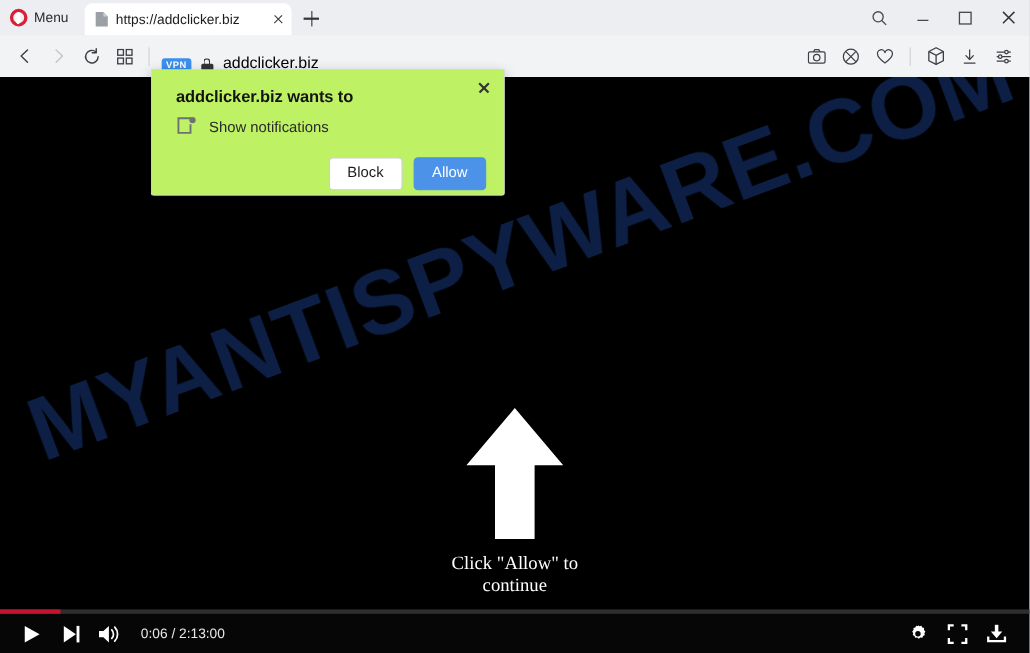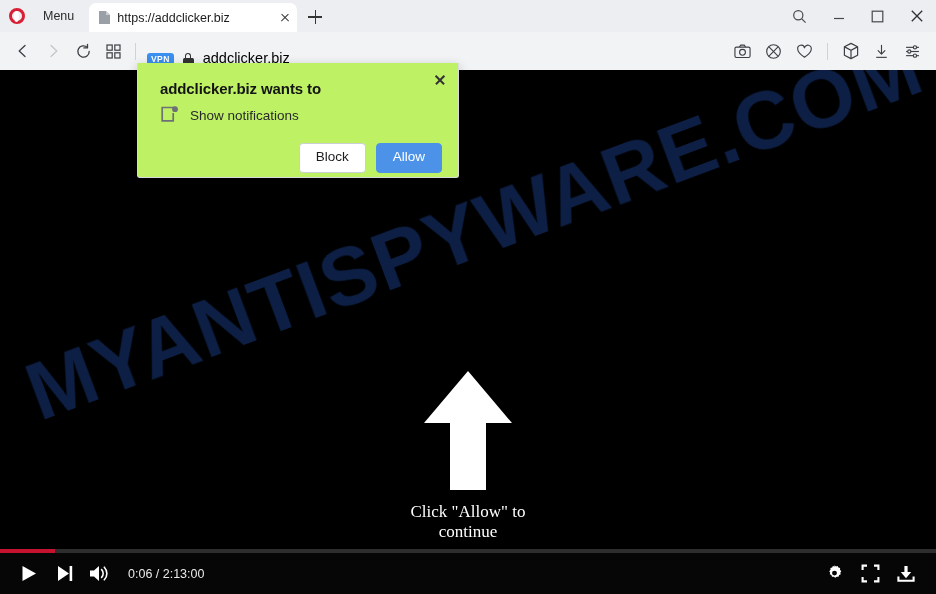--- a/index.html
+++ b/index.html
@@ -30,21 +30,21 @@
     height: 32px;
     background: #eceef1;
     display: flex;
     align-items: flex-end;
     position: relative;
     flex: 0 0 auto;
   }
   .menu-btn {
     display: flex;
     align-items: center;
-    gap: 18px;
+    gap: 6px;
     height: 26px;
     padding: 0 8px 0 9px;
     margin-bottom: 3px;
     border-radius: 4px;
     cursor: default;
   }
   .opera-logo {
     width: 16px; height: 16px;
     border-radius: 50%;
     border: 3px solid #d81f36;
@@ -59,21 +59,21 @@
     border-radius: 50%;
     background: #ffffff;
   }
   .menu-label {
     font-size: 12.5px;
     color: #2b2b2b;
     line-height: 1;
   }
   .tab {
     height: 29px;
-    width: 208px;
+    width: 188px;
     background: #ffffff;
     border-radius: 7px 7px 0 0;
     display: flex;
     align-items: center;
     padding: 0 4px 0 9px;
     box-sizing: border-box;
     margin-left: 7px;
     position: relative;
     gap: 6px;
   }
@@ -260,21 +260,21 @@
     color: #ffffff;
     text-align: center;
     line-height: 1.17;
     width: 220px;
   }
 
   
   .player {
     position: absolute;
     left: 0; right: 0; bottom: 0;
-    height: 45px;
+    height: 40px;
     background: #060606;
   }
   .progress {
     position: absolute;
     left: 0; right: 0; top: 0;
     height: 4px;
     background: #2e2e2e;
   }
   .progress-fill {
     height: 100%;

